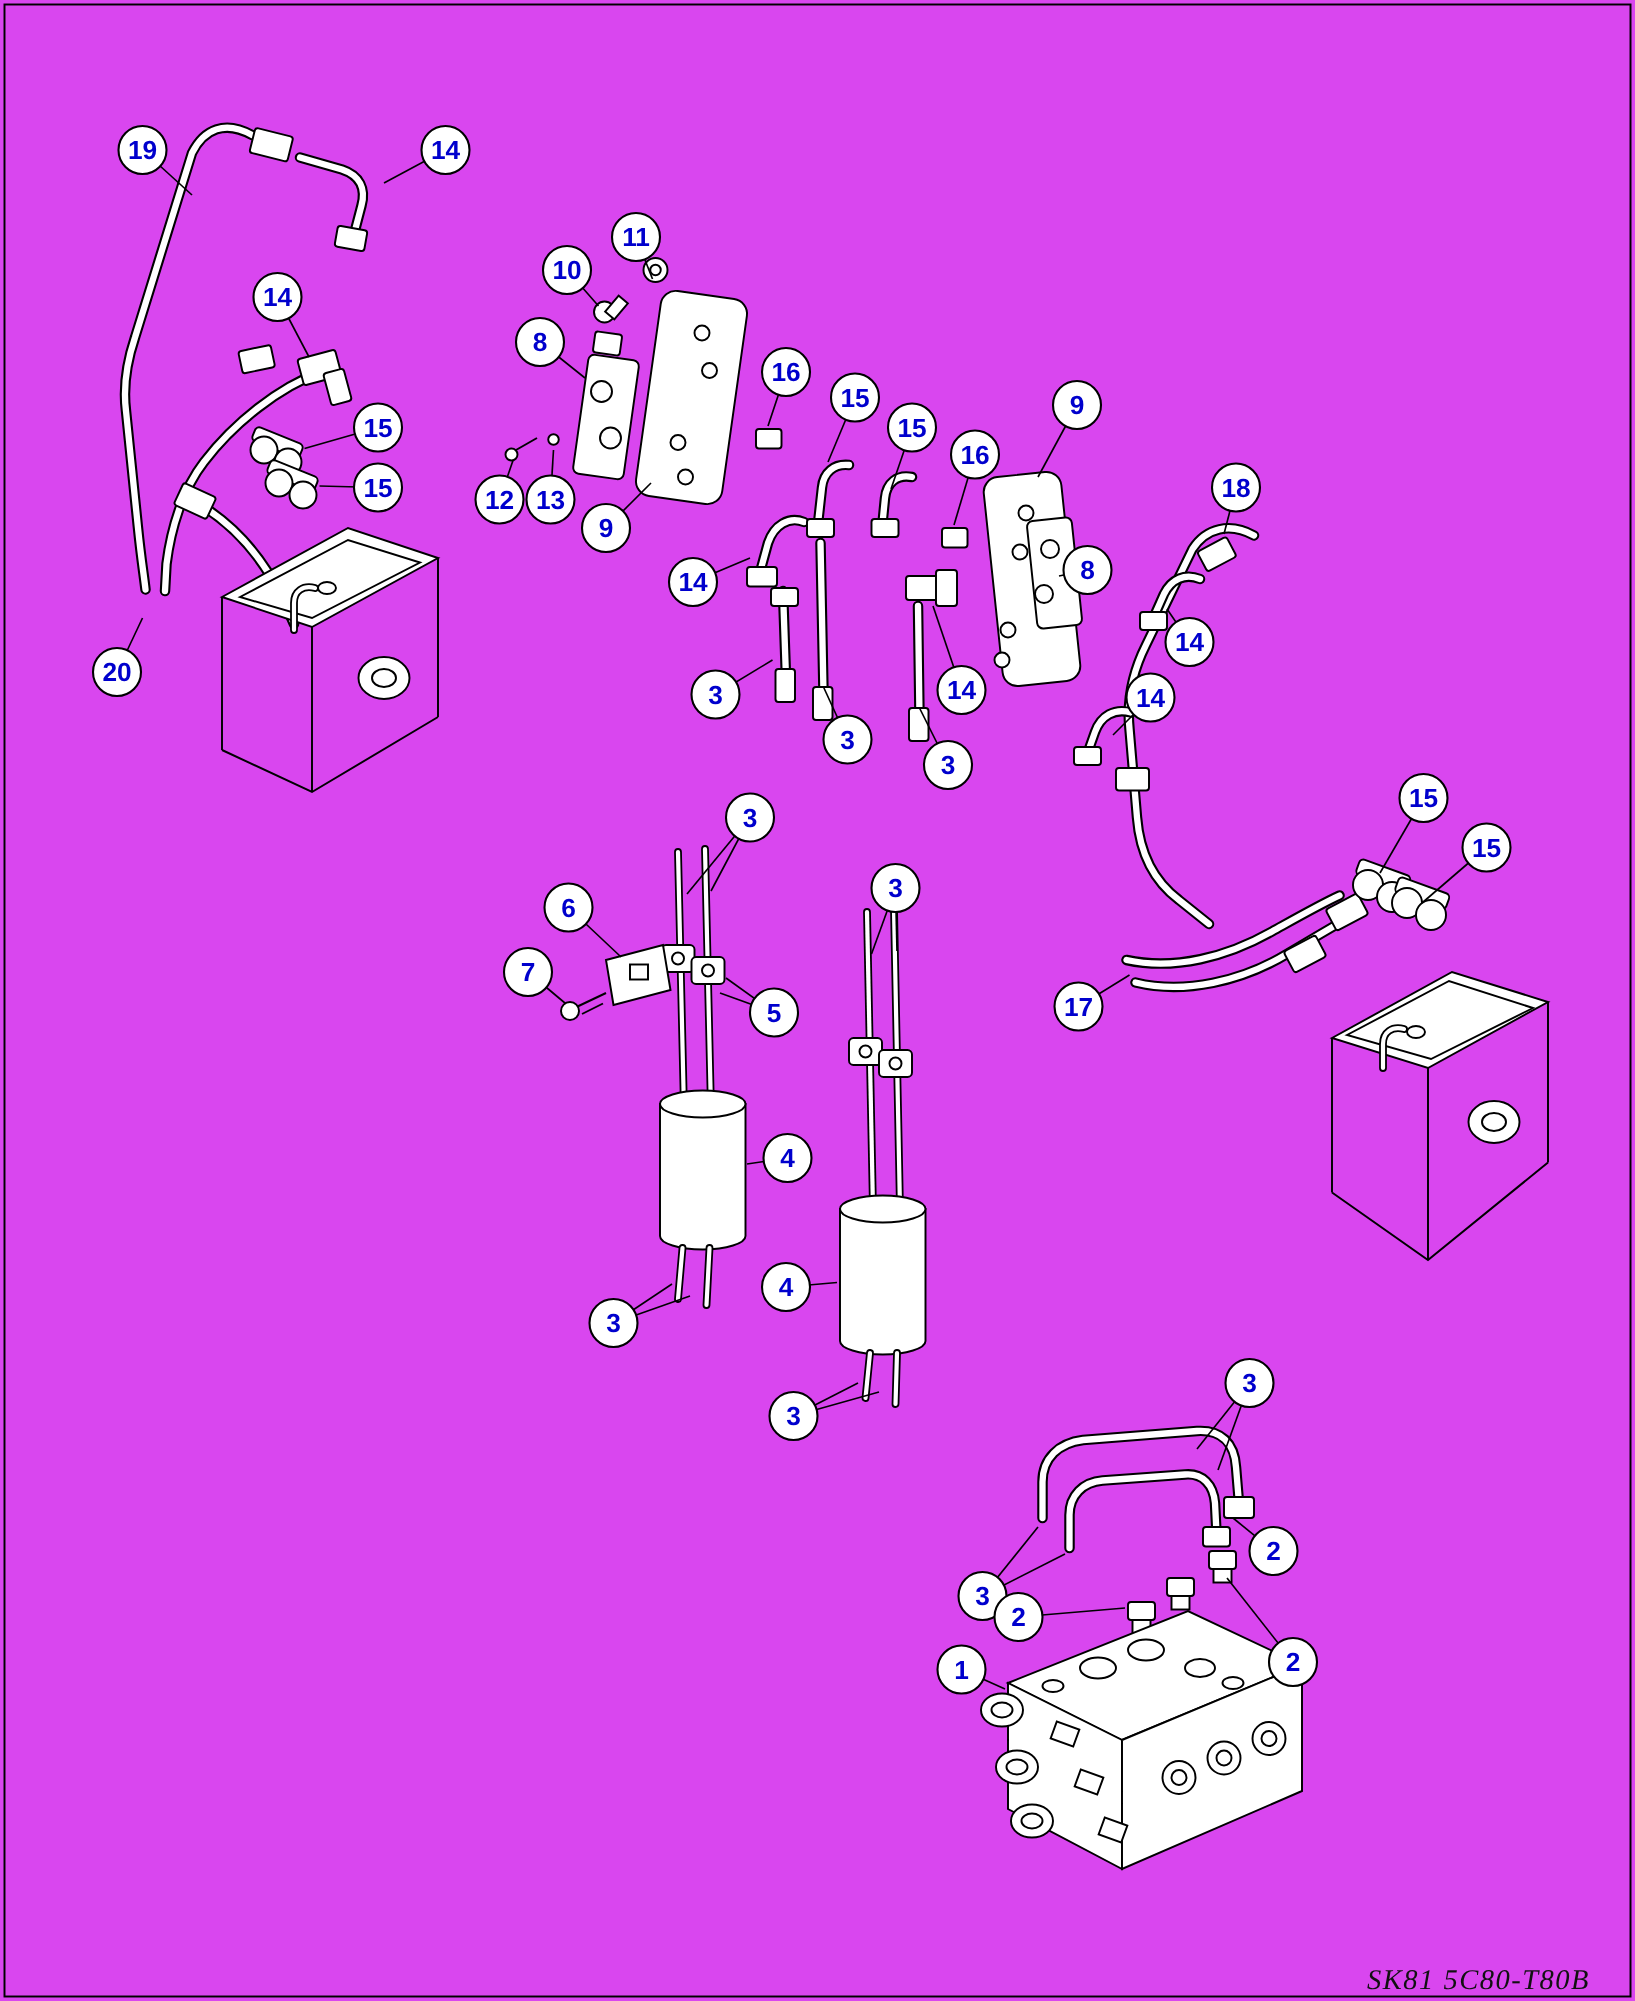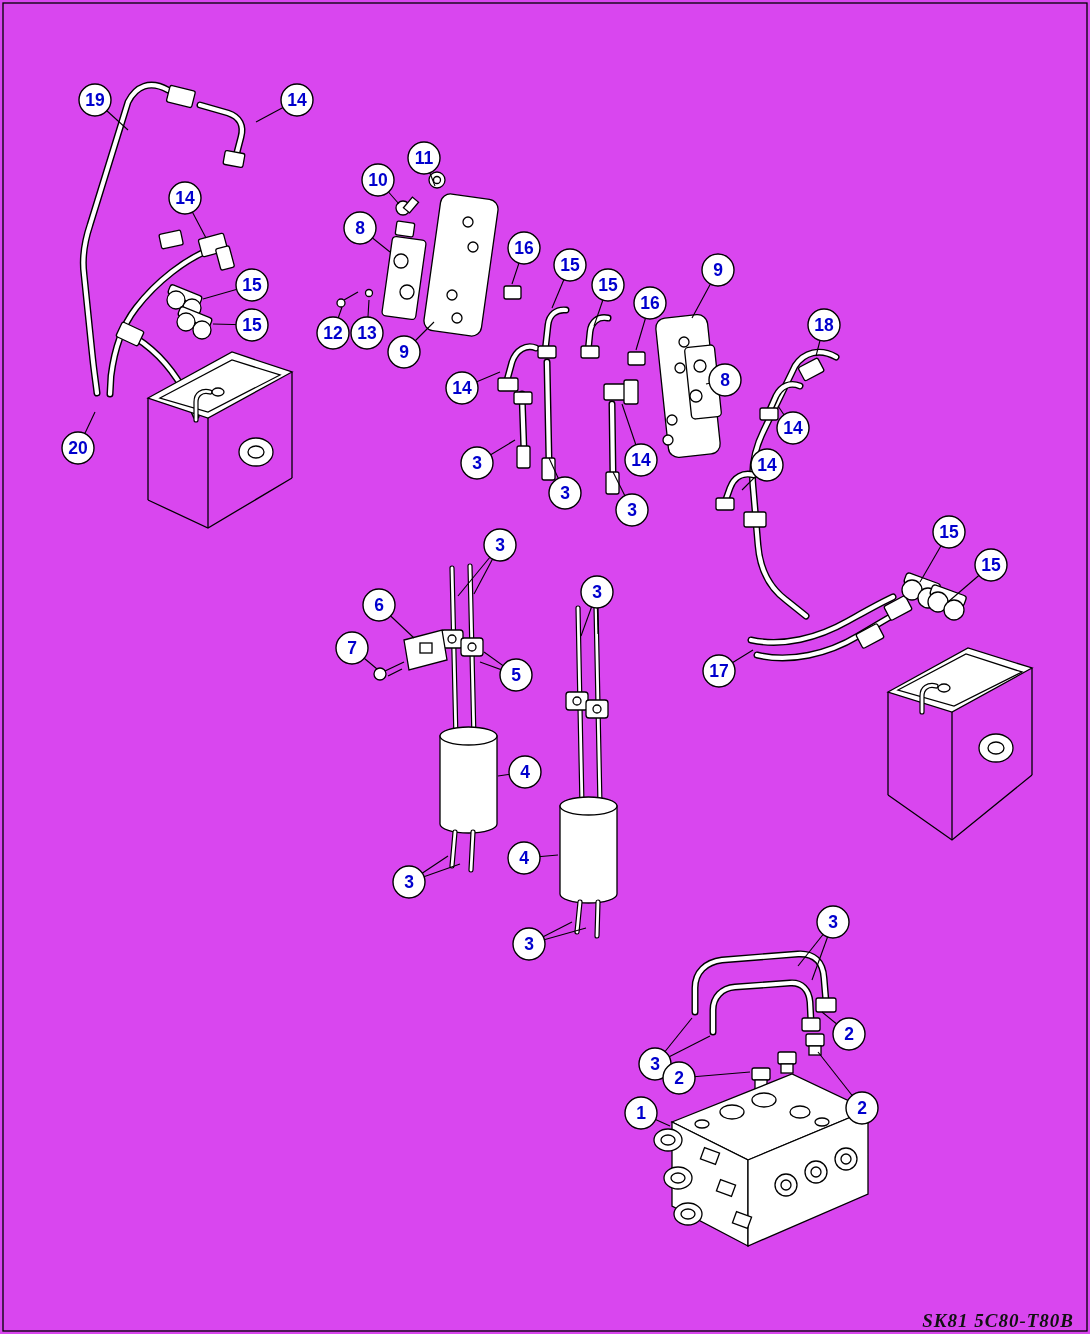--- a/index.html
+++ b/index.html
@@ -9,22 +9,22 @@
   .ln{fill:none;stroke:#000;stroke-width:1.3;}
   .fill{fill:#fff;stroke:#000;stroke-width:1.3;}
   .tube-o{fill:none;stroke:#000;stroke-width:7;stroke-linecap:round;stroke-linejoin:round;}
   .tube-i{fill:none;stroke:#fff;stroke-width:4.2;stroke-linecap:round;stroke-linejoin:round;}
   .pipe-o{fill:none;stroke:#000;stroke-width:5.2;stroke-linecap:round;stroke-linejoin:round;}
   .pipe-i{fill:none;stroke:#fff;stroke-width:2.8;stroke-linecap:round;stroke-linejoin:round;}
   .leader{stroke:#000;stroke-width:1.1;fill:none;}
   .callout-circle{fill:#fff;stroke:#000;stroke-width:1.4;}
   .callout-text{fill:#0000cd;font-weight:bold;font-size:17.5px;text-anchor:middle;
                 font-family:"Liberation Sans",sans-serif;}
-  .footer-code{position:absolute;right:16px;bottom:2px;font-family:"Liberation Serif",serif;
-               font-style:italic;font-weight:bold;font-size:19px;color:#111;letter-spacing:1px;}
+  .footer-code{position:absolute;right:30px;bottom:2px;font-family:"Liberation Serif",serif;
+               font-style:italic;font-weight:normal;font-size:19px;color:#111;letter-spacing:1px;}
 </style>
 </head>
 <body>
 
 <div class="page">
 <svg width="1090" height="1334" viewBox="0 0 1090 1334">
 
   <g id="artwork">
 
     <rect x="3" y="3" width="1084" height="1328" class="ln"></rect>

